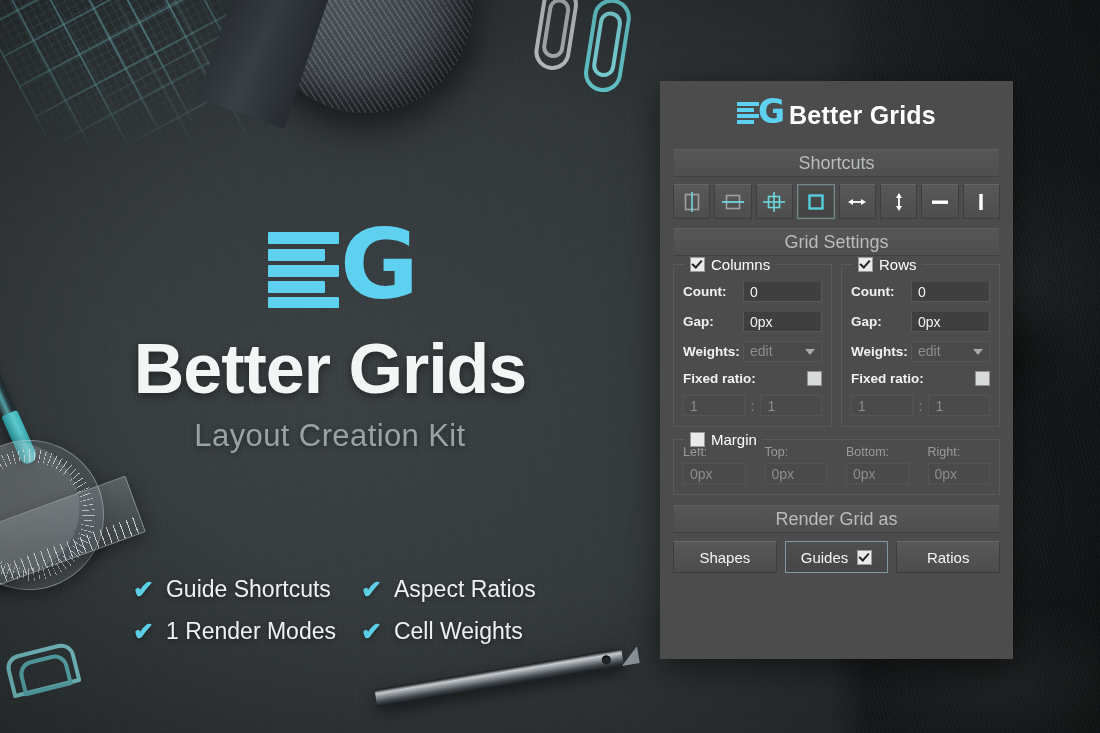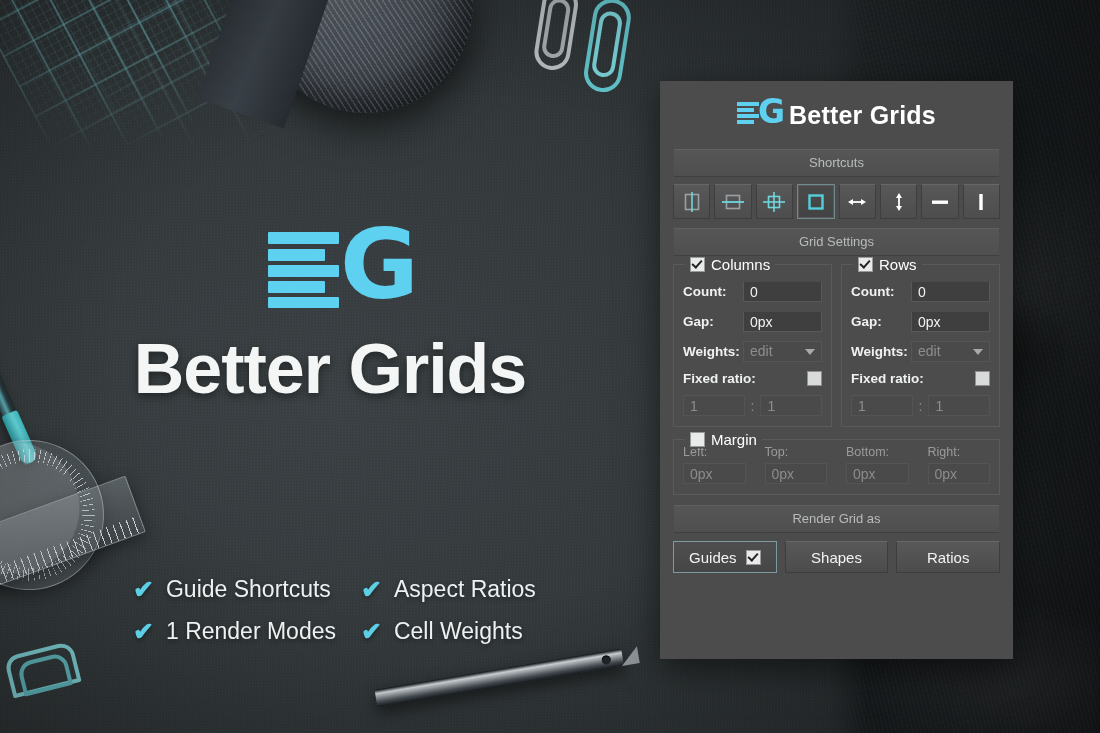--- a/index.html
+++ b/index.html
@@ -173,21 +173,21 @@
   .hdr-mark .h2{top:6px;width:17px;height:4px;}
   .hdr-mark .h3{top:12px;width:22px;height:4px;}
   .hdr-mark .h4{top:18px;width:17px;height:4px;}
   .hdr-mark .g{position:absolute;left:21px;top:-2px;width:17px;height:28px;color:#5ed0f0;
     font-family:"DejaVu Sans", sans-serif;font-weight:bold;font-size:33px;line-height:24px;}
   .hdr-title{color:#fff;font-size:25px;font-weight:bold;letter-spacing:.2px;}
 
   .section-bar{margin:0 14px;height:26px;line-height:26px;text-align:center;
     background:linear-gradient(180deg,#565656,#4f4f4f);
     border-top:1px solid #606060;border-bottom:1px solid #3f3f3f;
-    color:#b9bcbc;font-size:13px;}
+    color:#b9bcbc;font-size:18px;}
 
   .shortcut-row{display:flex;gap:4px;padding:7px 13px 9px;}
   .sc-btn{width:37px;height:33px;background:linear-gradient(180deg,#585858,#4d4d4d);
     border:1px solid #3e3e3e;border-top-color:#666;
     display:flex;align-items:center;justify-content:center;position:relative;}
   .sc-btn.active{background:linear-gradient(180deg,#4a4a4a,#434343);border-color:#6d8a8f;
     box-shadow:inset 0 0 0 1px #595959;}
   .sc-ic{position:relative;width:22px;height:20px;}
 
   .gs-body{padding:8px 13px 2px;display:flex;gap:9px;}
@@ -271,20 +271,21 @@
   <div class="cloth-bot"></div>
   <div class="vignette"></div>
 
   <div class="hero">
     <div class="logo-mark">
       <span class="bar b1"></span><span class="bar b2"></span><span class="bar b3"></span>
       <span class="bar b4"></span><span class="bar b5"></span>
       <span class="g">G</span>
     </div>
     <h1 class="hero-title">Better Grids</h1>
+    <div class="hero-sub">Layout Creation Kit</div>
   </div>
 
   <div class="features">
     <div class="feat">
       <span class="tick">✔</span>
       <span class="txt">Guide Shortcuts</span>
     </div>
     <div class="feat">
       <span class="tick">✔</span>
       <span class="txt">Aspect Ratios</span>
@@ -462,28 +463,28 @@
           <div class="mk">Right:</div>
           <div class="inp dis">0px</div>
         </div>
       </div>
     </div>
 
     <div class="sec-spacer"></div>
 
     <div class="section-bar">Render Grid as</div>
     <div class="render-row">
+      <div class="rbtn">
+        <span>Shapes</span>
+      </div>
       <div class="rbtn sel-on">
         <span>Guides</span>
         <span class="cb on"></span>
       </div>
       <div class="rbtn">
-        <span>Shapes</span>
-      </div>
-      <div class="rbtn">
         <span>Ratios</span>
       </div>
     </div>
 
    </div>
   </div>
 
 </div>
 
 </body></html>

